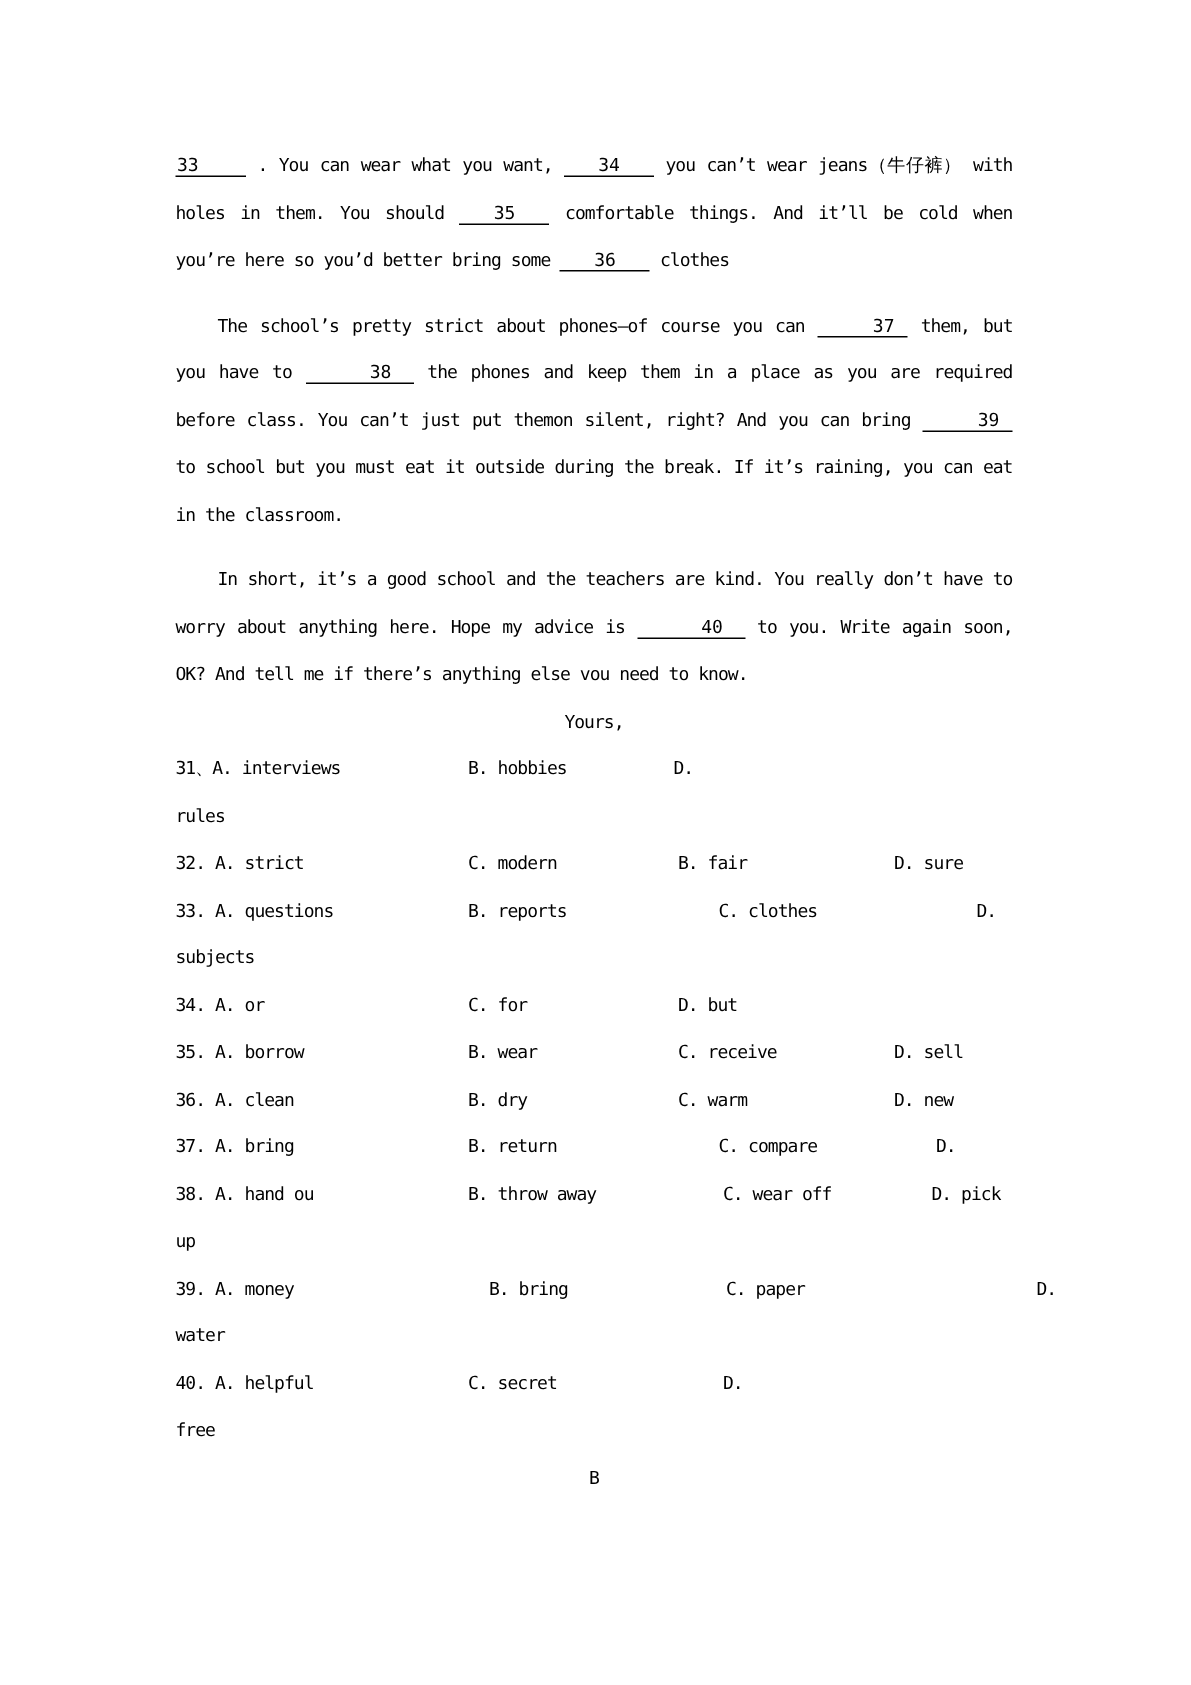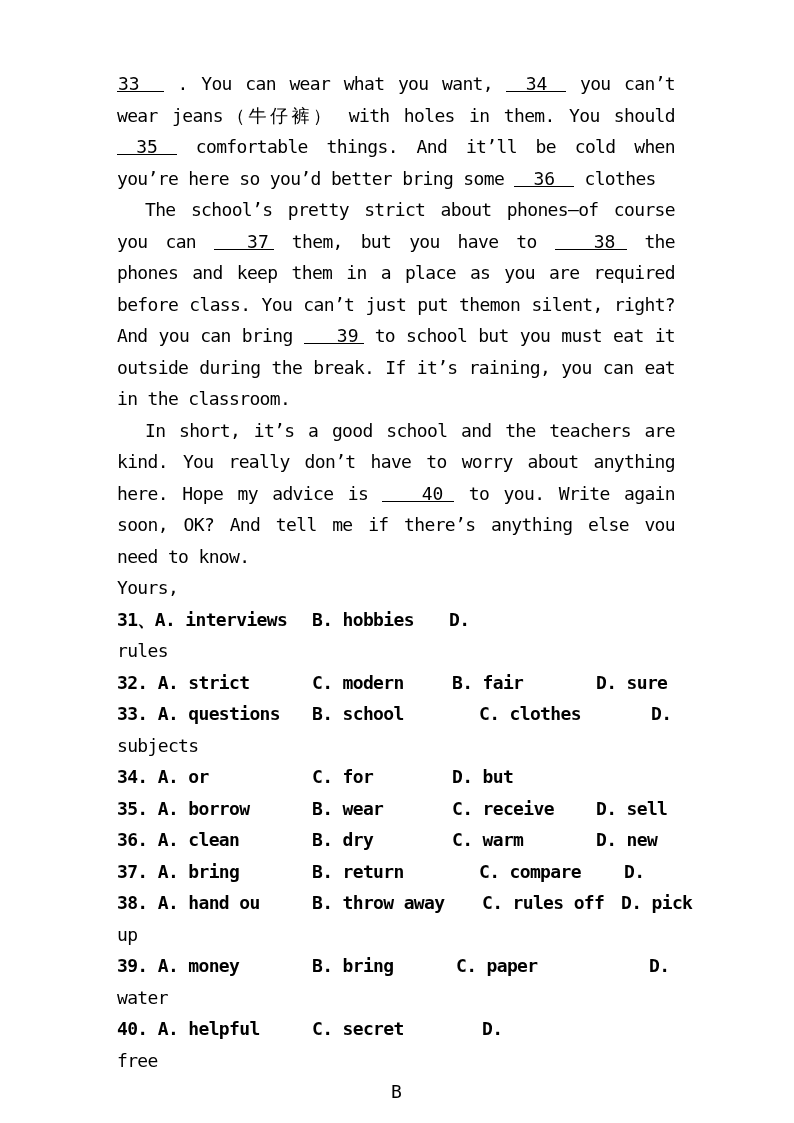--- a/index.html
+++ b/index.html
@@ -1,50 +1,50 @@
 <!DOCTYPE html>
 <html><head>
 <meta charset="utf-8">
 <style>
   html,body{margin:0;padding:0;background:#ffffff;}
   .page{
     position:relative;
     width:792px;height:1123px;
     box-sizing:border-box;
-    padding:68px 117px 0 117px;
+    padding:95px 117px 0 117px;
     background:#ffffff;
     color:#000000;
     font-family:"DejaVu Sans Mono","Liberation Mono",monospace;
-    font-size:18px;
+    font-size:12px;
     letter-spacing:-0.65px;
     line-height:31.5px;
     overflow:hidden;
   }
   .para{text-align:justify;}
-  .para.indent{text-indent:28px;}
+  .para.indent{text-indent:28px;margin-top:12px;}
   .blank{
     display:inline-block;
     min-width:60px;
     text-align:center;
     border-bottom:1px solid #000;
     line-height:14px;
     letter-spacing:0;
   }
   .blank.wide{min-width:72px;}
   .blank.first{min-width:46px;text-align:left;padding-left:1px;}
-  .right{text-align:left;}
+  .right{text-align:center;}
   .center{text-align:center;}
   .q-row{display:grid;}
-  .q-cell{white-space:pre;overflow:visible;font-weight:bold;}
+  .q-cell{white-space:pre;overflow:visible;}
   .lay-n  {grid-template-columns:195px 140px 144px auto;}
   .lay-l31{grid-template-columns:195px 137px 175px auto;}
   .lay-l33{grid-template-columns:195px 167px 172px auto;}
   .lay-l37{grid-template-columns:195px 167px 145px auto;}
   .lay-l38{grid-template-columns:195px 170px 139px auto;}
-  .lay-l39{grid-template-columns:195px 144px 193px auto;}
+  .lay-l39{grid-template-columns:195px 144px 193px auto;gap:14px;}
   .lay-l40{grid-template-columns:195px 170px 169px auto;}
 </style>
 </head>
 <body>
 
 <div class="page">
   <div>
       <div class="para"><span class="blank first">33</span> . You can wear what you want, <span class="blank">34</span> you can’t wear jeans（牛仔裤） with holes in them. You should <span class="blank">35</span> comfortable things. And it’ll be cold when you’re here so you’d better bring some <span class="blank">36</span> clothes</div>
       <div class="para indent">The school’s pretty strict about phones—of course you can <span class="blank">37</span> them, but you have to <span class="blank wide">38</span> the phones and keep them in a place as you are required before class. You can’t just put themon silent, right? And you can bring <span class="blank">39</span> to school but you must eat it outside during the break. If it’s raining, you can eat in the classroom.</div>
       <div class="para indent">In short, it’s a good school and the teachers are kind. You really don’t have to worry about anything here. Hope my advice is <span class="blank wide">40</span> to you. Write again soon, OK? And tell me if there’s anything else vou need to know.</div>
@@ -58,21 +58,21 @@
       </div>
       <div class="q-wrap">rules</div>
       <div class="q-row lay-n">
         <div class="q-cell">32. A. strict</div>
         <div class="q-cell">C. modern</div>
         <div class="q-cell">B. fair</div>
         <div class="q-cell">D. sure</div>
       </div>
       <div class="q-row lay-l33">
         <div class="q-cell">33. A. questions</div>
-        <div class="q-cell">B. school</div>
+        <div class="q-cell">B. reports</div>
         <div class="q-cell">C. clothes</div>
         <div class="q-cell">D.</div>
       </div>
       <div class="q-wrap">subjects</div>
       <div class="q-row lay-n">
         <div class="q-cell">34. A. or</div>
         <div class="q-cell">C. for</div>
         <div class="q-cell">D. but</div>
       </div>
       <div class="q-row lay-n">
@@ -89,21 +89,21 @@
       </div>
       <div class="q-row lay-l37">
         <div class="q-cell">37. A. bring</div>
         <div class="q-cell">B. return</div>
         <div class="q-cell">C. compare</div>
         <div class="q-cell">D.</div>
       </div>
       <div class="q-row lay-l38">
         <div class="q-cell">38. A. hand ou</div>
         <div class="q-cell">B. throw away</div>
-        <div class="q-cell">C. rules off</div>
+        <div class="q-cell">C. wear off</div>
         <div class="q-cell">D. pick</div>
       </div>
       <div class="q-wrap">up</div>
       <div class="q-row lay-l39">
         <div class="q-cell">39. A. money</div>
         <div class="q-cell">B. bring</div>
         <div class="q-cell">C. paper</div>
         <div class="q-cell">D.</div>
       </div>
       <div class="q-wrap">water</div>

